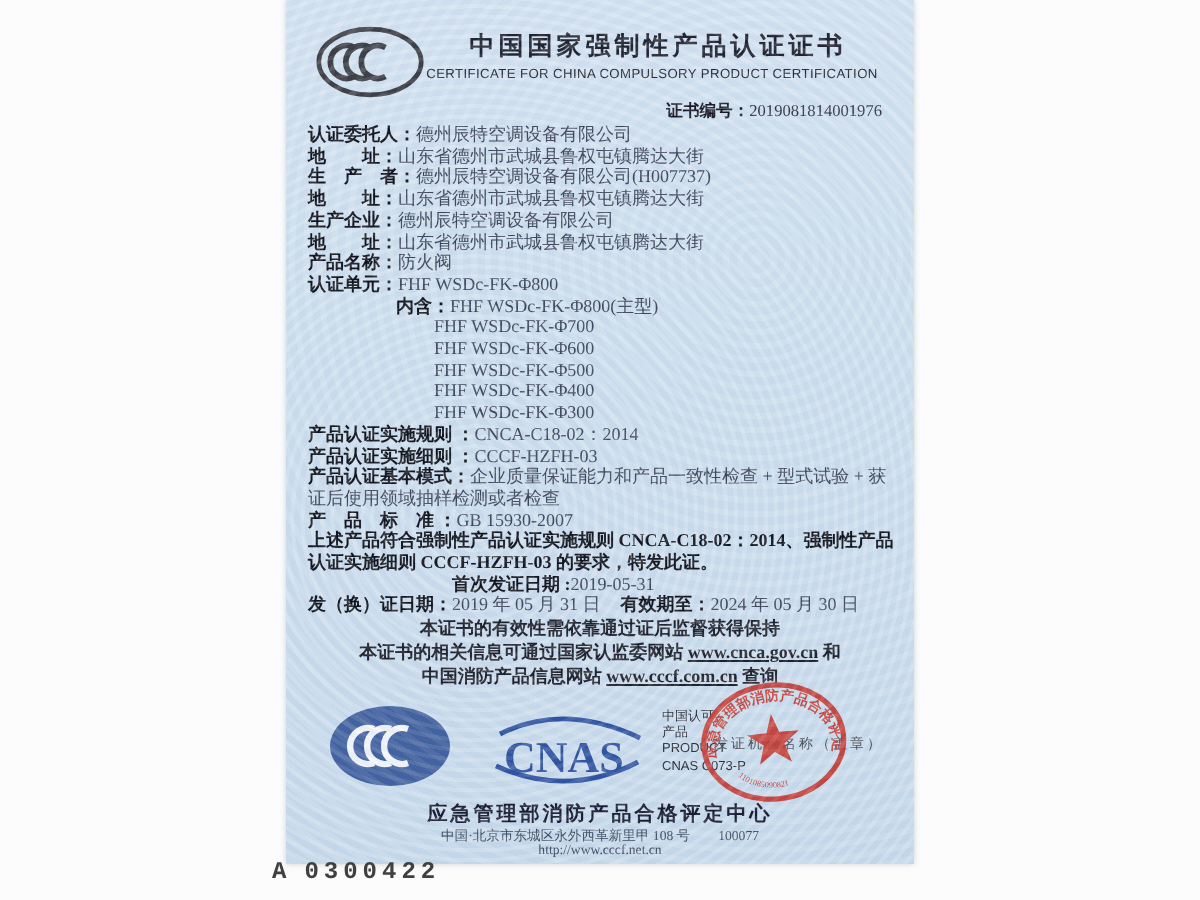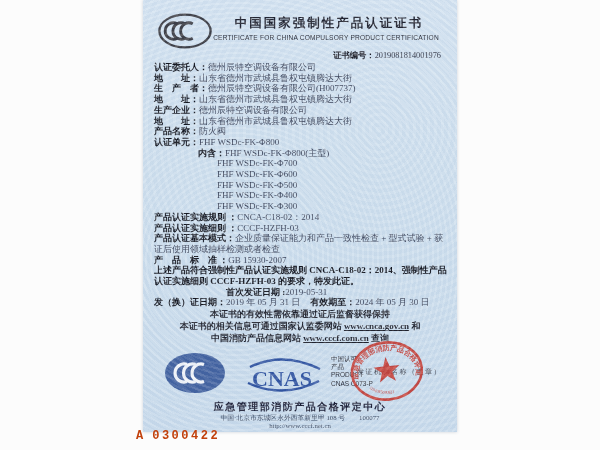--- a/index.html
+++ b/index.html
@@ -67,21 +67,21 @@
   .footer-addr{
     position:absolute;left:0;top:413px;width:314px;text-align:center;
     font-size:6.8px;color:#38455c;white-space:nowrap;
   }
   .footer-addr .pc{margin-left:14px;}
   .footer-url{
     position:absolute;left:0;top:422px;width:314px;text-align:center;
     font-size:6.8px;color:#38455c;
   }
   .serial{
-    position:absolute;left:136px;top:429px;color:#c2410c;
+    position:absolute;left:136px;top:429px;color:#404040;
     font-family:"Liberation Mono","DejaVu Sans Mono",monospace;
     font-size:12px;font-weight:bold;white-space:nowrap;
   }
   .serial .pfx{margin-right:9px;letter-spacing:0;}
   .serial .num{letter-spacing:2.5px;}
 </style>
 </head>
 <body>
 
 <div class="stage">

